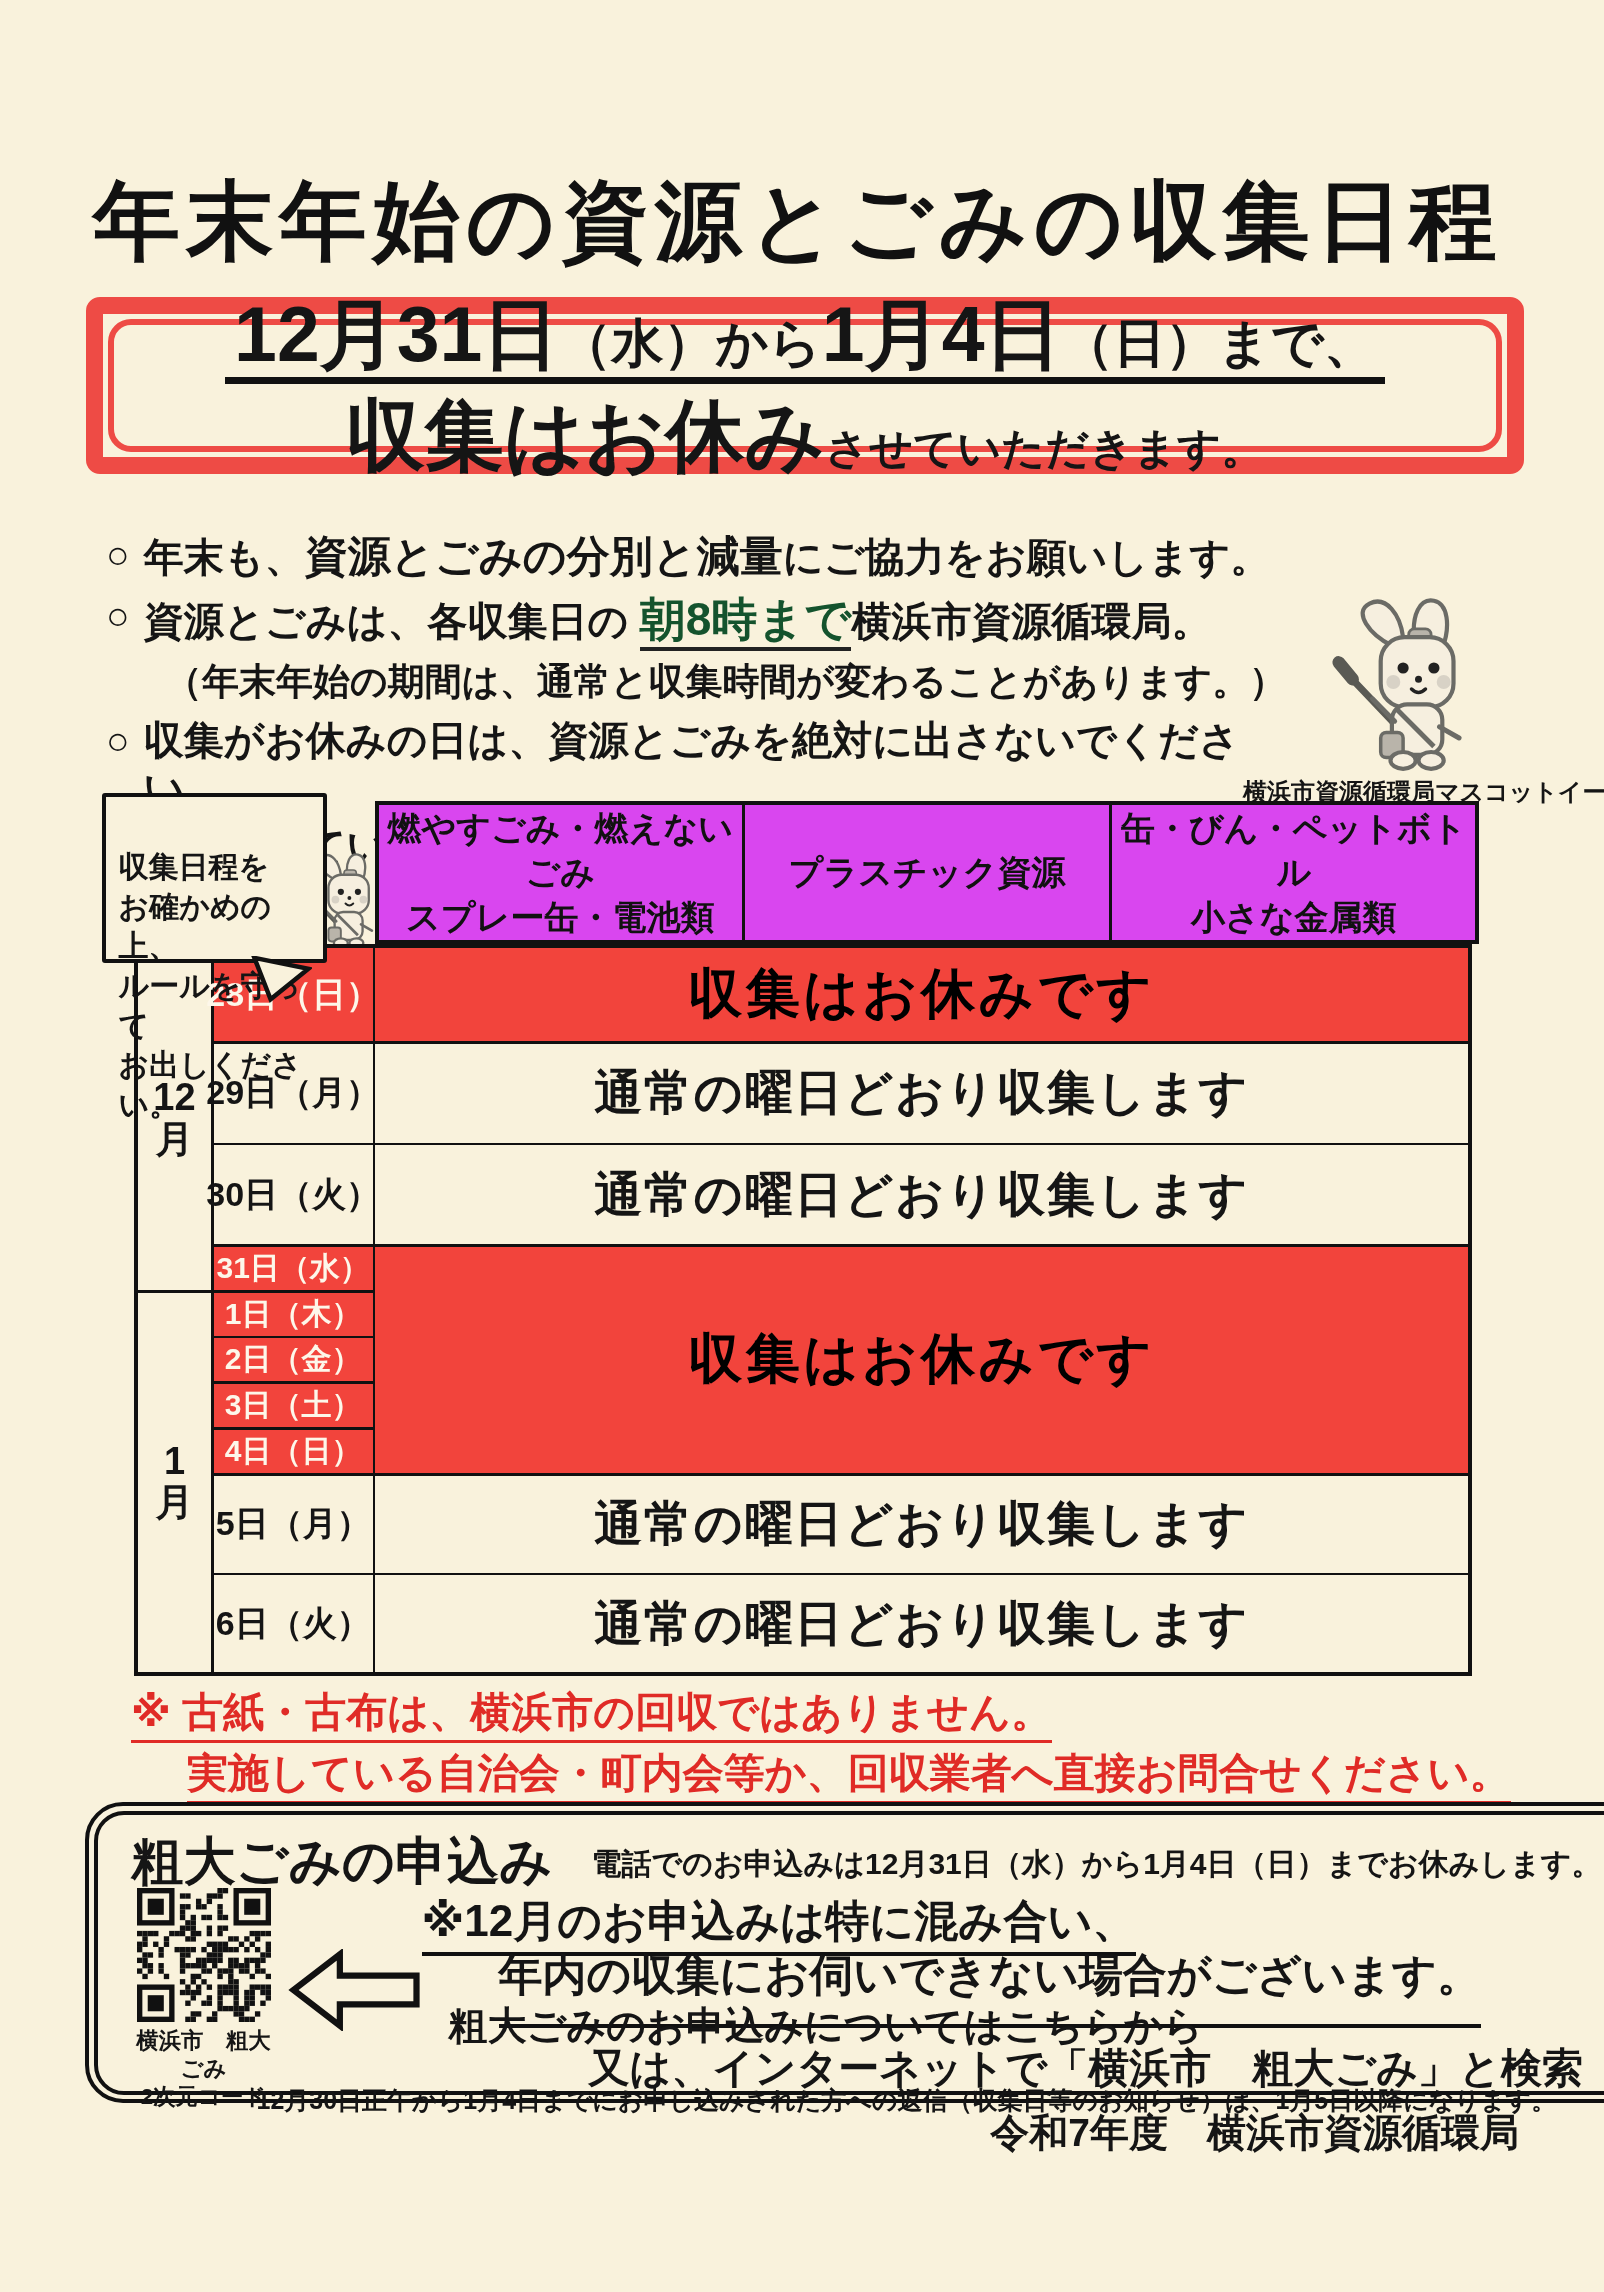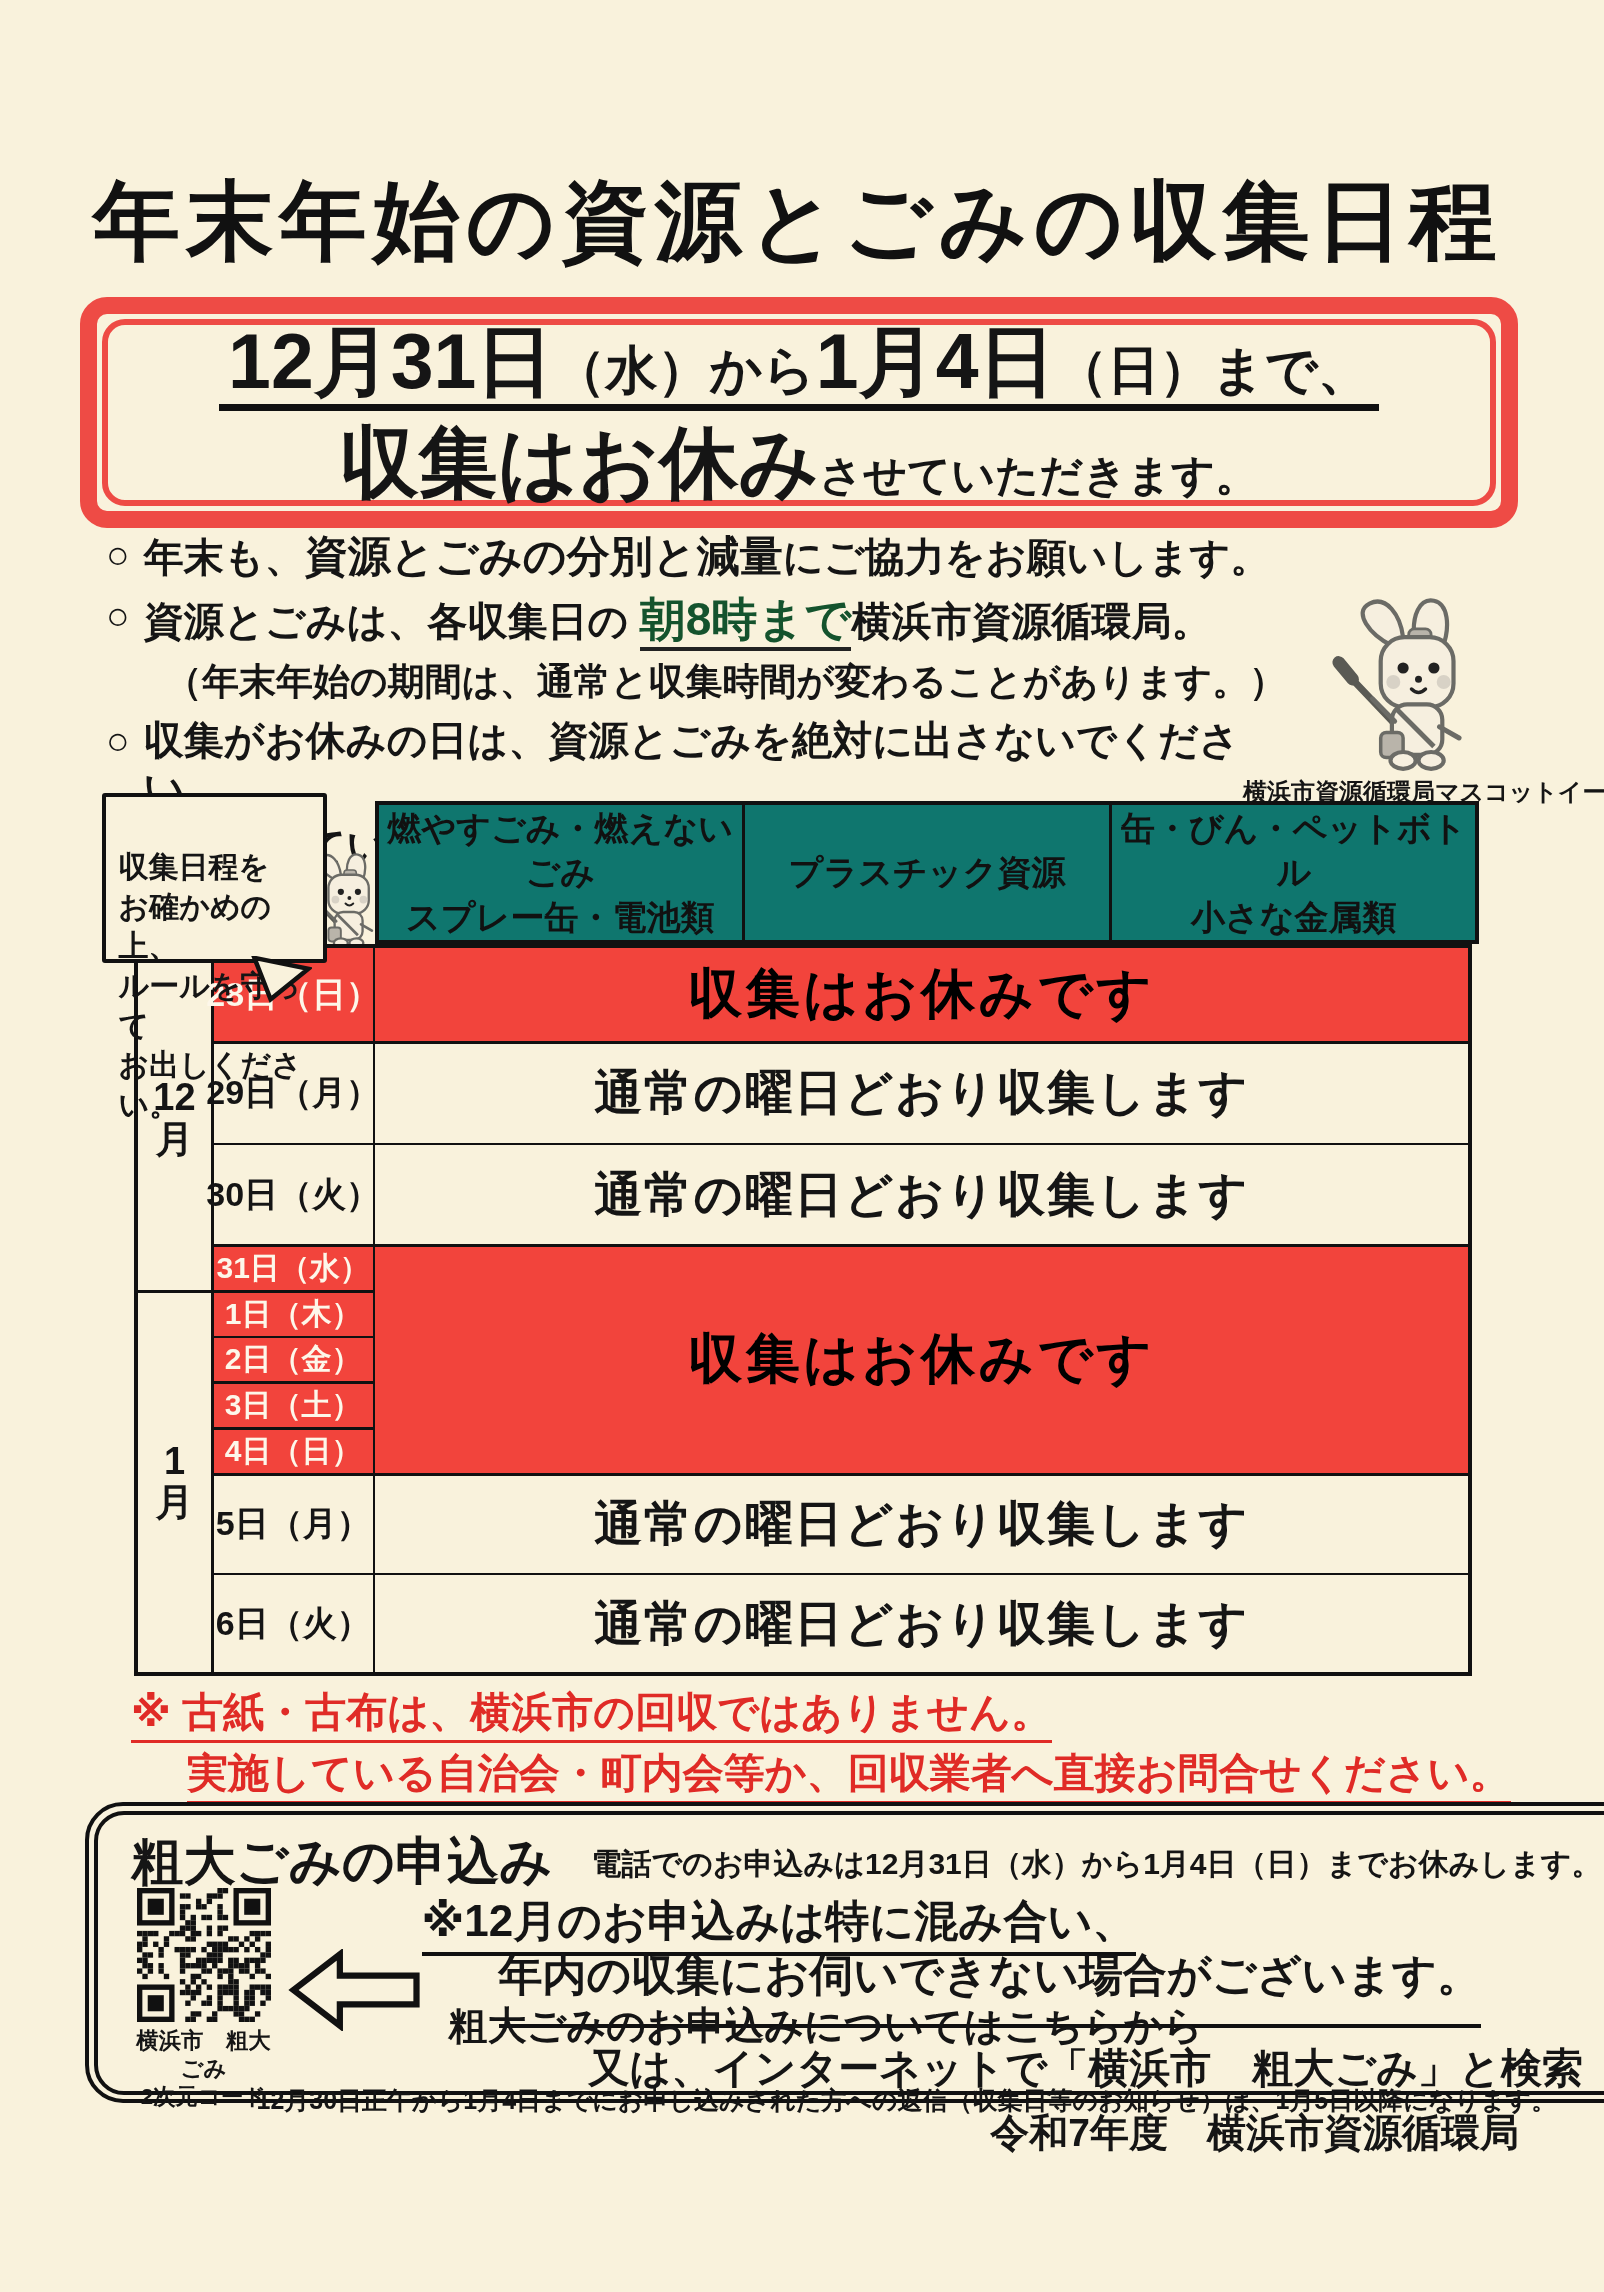--- a/index.html
+++ b/index.html
@@ -13,22 +13,22 @@
 
   
   .page-title{
     left:93px;top:163px;width:1433px;
     font-size:87px;font-weight:900;letter-spacing:6.3px;color:#111;
     white-space:nowrap;
   }
 
   
   .banner{
-    left:80px;top:297px;width:1438px;height:231px;
-    border:17px solid #ee4b45;border-radius:27px;box-sizing:border-box;
+    left:86px;top:297px;width:1438px;height:177px;
+    border:17px solid #ee4b45;border-radius:14px;box-sizing:border-box;
   }
   .banner-inner{
     position:absolute;inset:5.4px;border:6.3px solid #ee4b45;border-radius:23px;
     display:flex;flex-direction:column;align-items:center;justify-content:center;
   }
   .banner-line1{border-bottom:7.2px solid #111;padding:0 9px 3.6px 9px;white-space:nowrap;line-height:1;}
   .banner-line1 .big{font-size:77px;font-weight:900;}
   .banner-line1 .med{font-size:52px;font-weight:900;}
   .banner-line2{margin-top:12.5px;white-space:nowrap;line-height:1;}
   .banner-line2 .huge{font-size:79px;font-weight:900;}
@@ -56,21 +56,21 @@
   .bubble-tail{position:absolute;left:143px;top:159px;width:63px;height:47px;z-index:2;}
   .mascot-small{left:296px;top:853px;width:99px;height:97px;}
 
   
   .thead{
     left:375px;top:801px;width:1104px;height:143px;
     display:grid;grid-template-columns:1fr 1fr 1fr;gap:3.6px;
     background:#111;padding:3.6px;box-sizing:border-box;
   }
   .th{
-    background:#0f766e;display:flex;align-items:center;justify-content:center;
+    background:#d946ef;display:flex;align-items:center;justify-content:center;
     text-align:center;font-size:34px;font-weight:800;line-height:1.3;white-space:pre-line;color:#111;
   }
 
   
   .tbody{
     left:134px;top:944px;
     display:grid;
     grid-template-columns:73px 159px 1093px;
     grid-template-rows:93px 99px 99px 43px 43px 43px 43px 43px 97px 97px;
     gap:2.7px;background:#111;border:4.5px solid #111;

